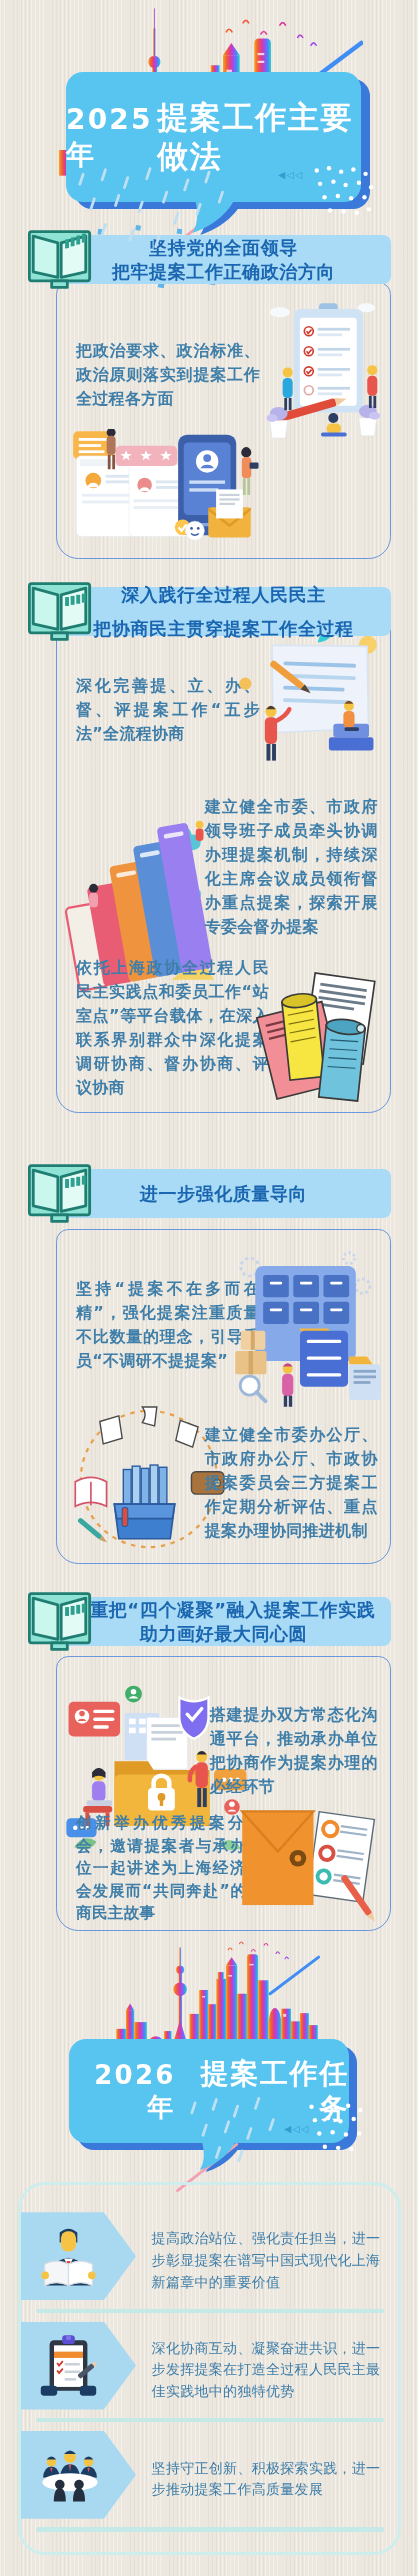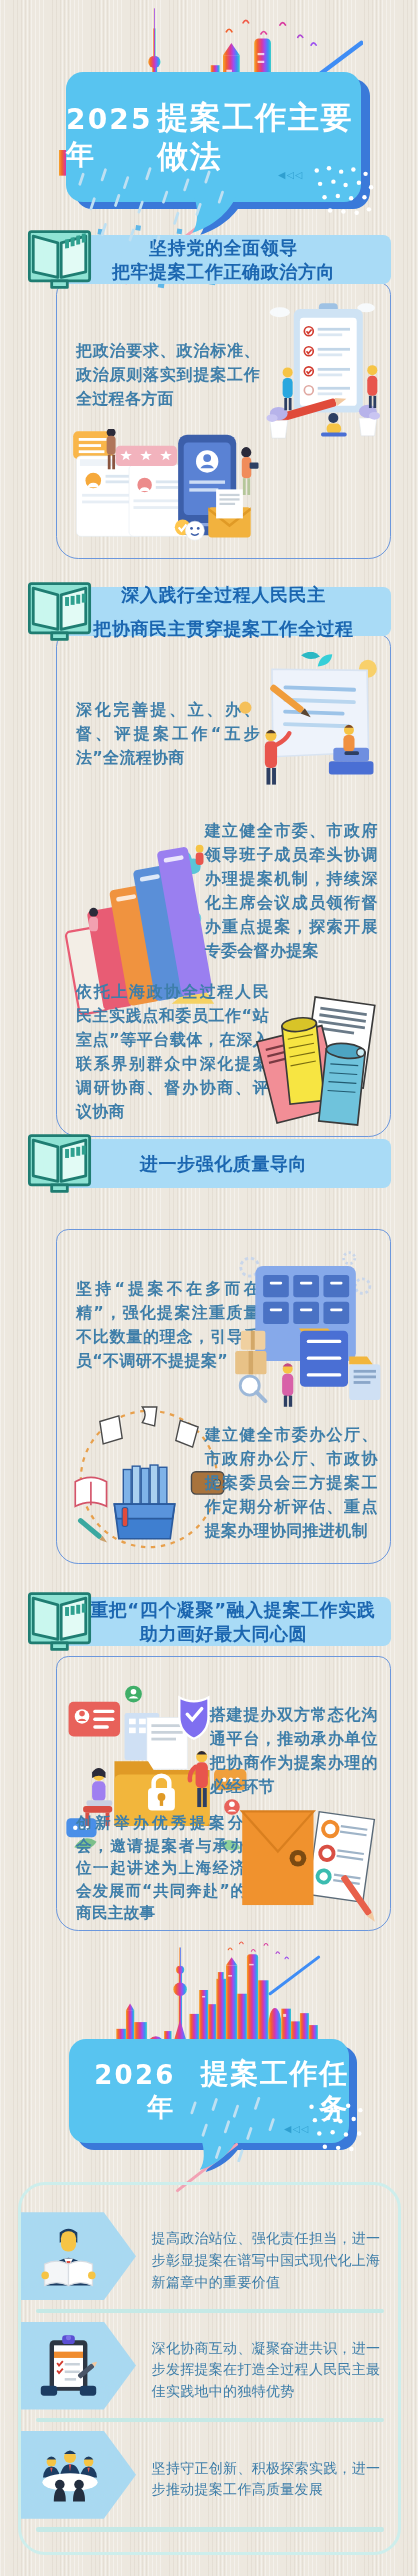--- a/index.html
+++ b/index.html
@@ -350,21 +350,21 @@
       <g fill="#2fa08f">
           <rect x="70" y="34" width="7" height="16"></rect>
           <rect x="80" y="32" width="7" height="16"></rect>
           <rect x="90" y="30" width="7" height="16"></rect>
           <rect x="100" y="28" width="7" height="16"></rect>
         </g>
     </svg>
     <div class="l1">深入践行全过程人民民主</div>
     <div class="l2">把协商民主贯穿提案工作全过程</div>
   </div>
-  <div class="sec-body" style="top:634px;height:503px;padding-left:48px;">
+  <div class="sec-body" style="top:610px;height:503px;padding-left:48px;">
     <div class="para" style="left:19px;top:63px;width:184px;">深化完善提、立、办、督、评提案工作“五步法”全流程协商</div>
     <svg class="abs" style="right:7.8px;top:17px;" width="148" height="156" viewBox="0 0 265 280">
       <path d="M120 6 q20 -14 34 2 q-18 10 -34 -2" fill="#2bb8c4"></path>
         <path d="M150 10 q4 -22 26 -22 q-2 20 -26 22" fill="#36cfd8" transform="translate(0,16)"></path>
       <circle cx="240" cy="30" r="16" fill="#f8d06a"></circle>
         <circle cx="20" cy="100" r="11" fill="#f5c05a"></circle>
       <g transform="rotate(6 150 110)">
         <polygon points="60,40 230,24 248,170 78,196" fill="#eef3fb" stroke="#d9e4f2" stroke-width="3"></polygon>
         <rect x="84" y="62" width="130" height="7" rx="3" fill="#9cc3e8" transform="rotate(-4 150 66)"></rect>
         <rect x="86" y="84" width="130" height="7" rx="3" fill="#b9d6ef" transform="rotate(-4 152 88)"></rect>
@@ -448,21 +448,21 @@
         <g stroke="#215a70" stroke-width="2">
             <line x1="138" y1="130" x2="188" y2="128"></line>
             <line x1="138" y1="146" x2="188" y2="144"></line>
             <line x1="138" y1="162" x2="188" y2="160"></line>
             <line x1="138" y1="178" x2="188" y2="176"></line>
           </g>
       </g>
     </svg>
   </div>
 
-  <div class="sec-header" style="top:1139px;gap:22px;">
+  <div class="sec-header" style="top:1169px;gap:22px;">
     <svg class="book-badge" width="67" height="66" viewBox="0 0 120 118">
       <g stroke="#1f7d72" stroke-width="5" stroke-linejoin="round">
         <rect x="6" y="10" width="108" height="88" rx="4" fill="#8fe3d4"></rect>
         <polygon points="13,18 57,30 57,92 13,82" fill="#c9f7ee"></polygon>
         <polygon points="107,18 63,30 63,92 107,82" fill="#e2fbf5"></polygon>
         <rect x="46" y="98" width="28" height="12" fill="#8fe3d4"></rect>
       </g>
       <g fill="#2fa08f">
           <rect x="70" y="34" width="7" height="16"></rect>
           <rect x="80" y="32" width="7" height="16"></rect>

